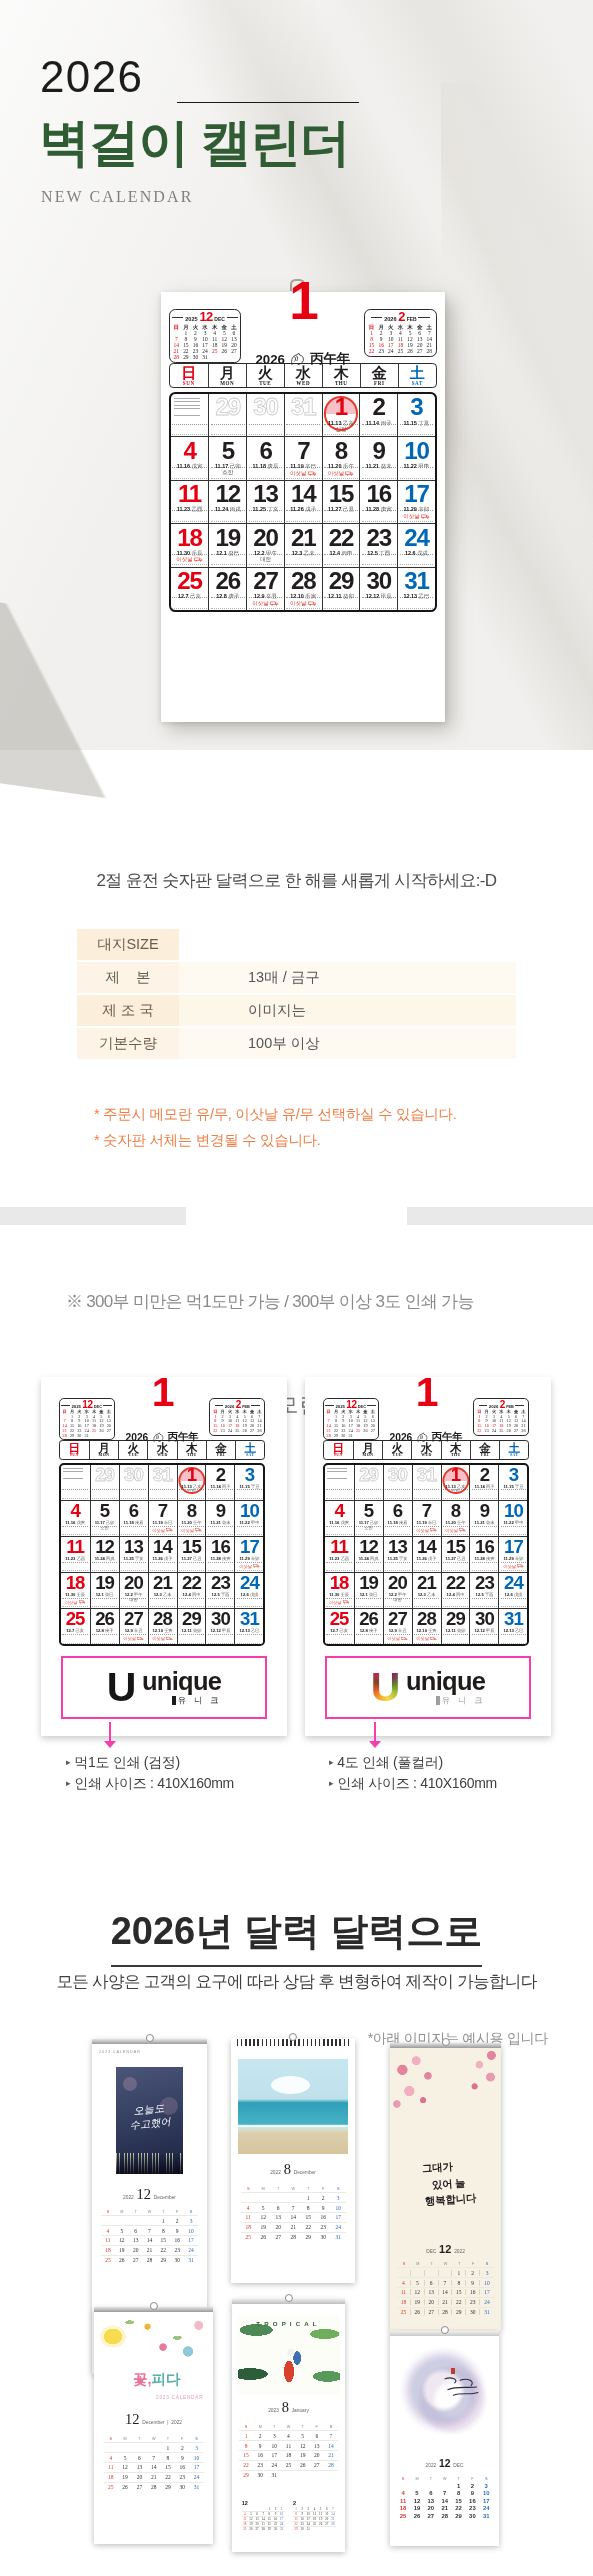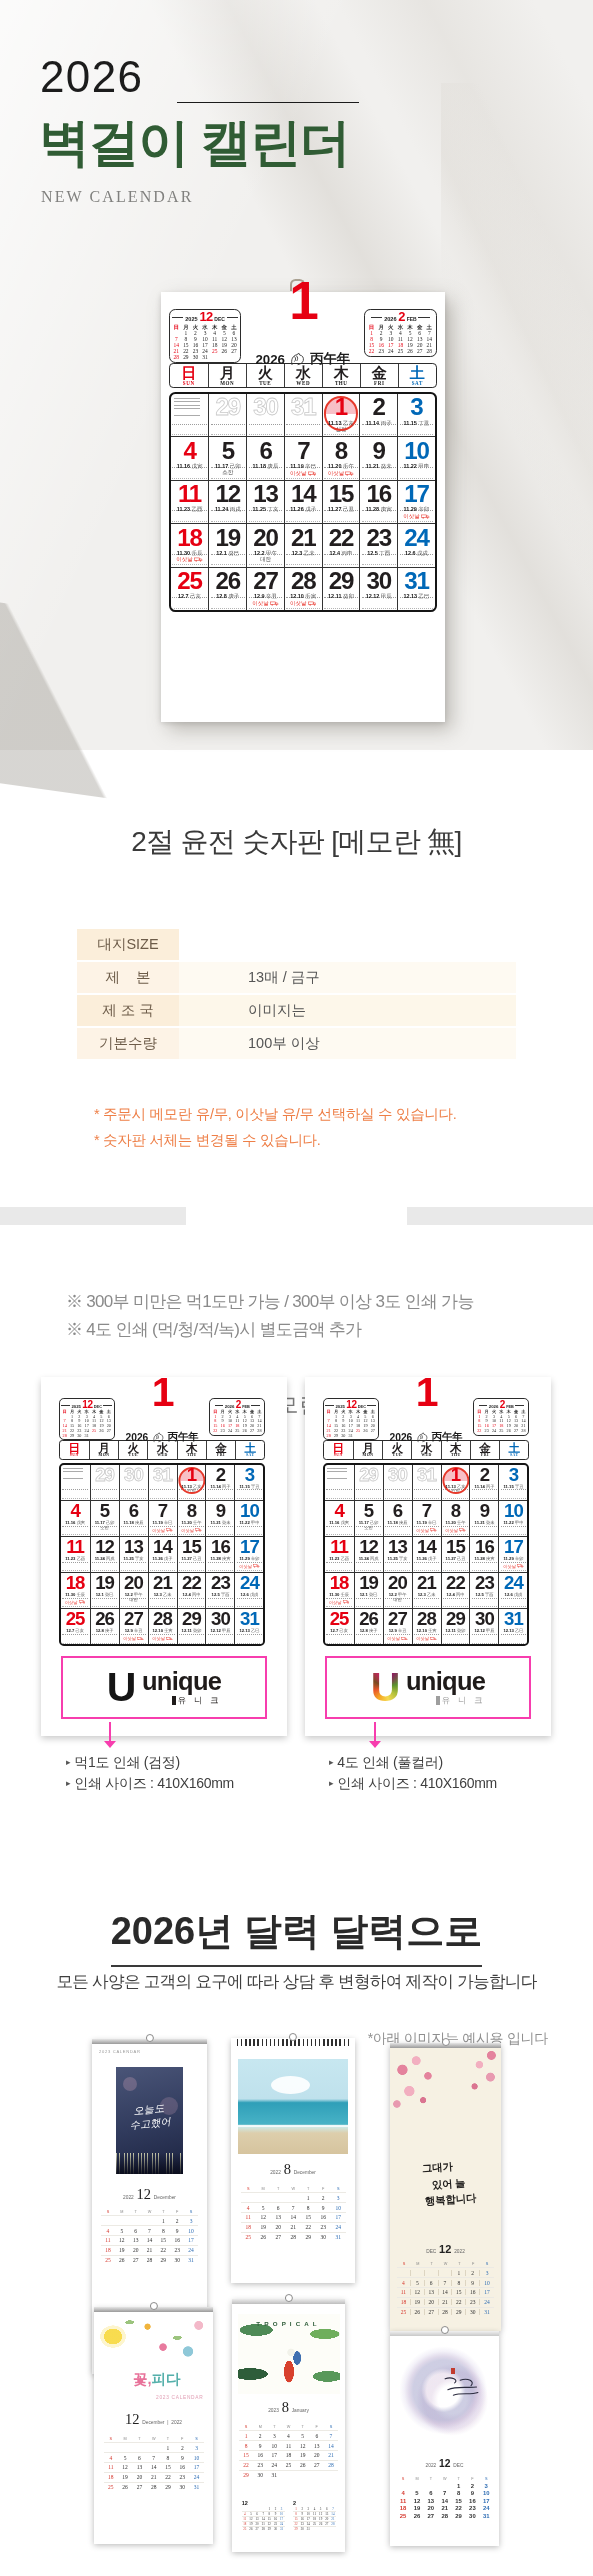--- a/index.html
+++ b/index.html
@@ -532,21 +532,21 @@
             <div class="cal-cell">
               <span class="num b">31</span>
               <div class="lunar"><b>12.13</b><span> 乙巳</span></div>
             </div>
           </div>
         </div>
         <div class="memo-label">메모란 無</div>
       </div>
   </div>
 
-  <div class="info-title">2절 윤전 숫자판 [메모란 無]</div>
+  <div class="info-sub">2절 윤전 숫자판 달력으로 한 해를 새롭게 시작하세요:-D</div>
   <div class="spec-table" id="spec-table">
       <div class="spec-row">
         <div class="spec-label">대지SIZE</div>
       </div>
       <div class="spec-row">
         <div class="spec-label">제    본</div>
         <div class="spec-value">13매 / 금구</div>
       </div>
       <div class="spec-row">
         <div class="spec-label">제 조 국</div>
@@ -559,21 +559,20 @@
     </div>
   <div class="info-notes">
     <div>* 주문시 메모란 유/무, 이삿날 유/무 선택하실 수 있습니다.</div>
     <div>* 숫자판 서체는 변경될 수 있습니다.</div>
   </div>
 
   <div class="sec-bar l"></div>
   <div class="sec-bar r"></div>
   <div class="print-notes">
     <div>※ 300부 미만은 먹1도만 가능 / 300부 이상 3도 인쇄 가능</div>
-    <div>※ 4도 인쇄 (먹/청/적/녹)시 별도금액 추가</div>
   </div>
 
   <div class="ex-card left">
     <div id="card-cal-0" class="card-cal cal cal-sm">
         <div class="cal-top">
           <div class="mini">
             <div class="mini-title">
               <span class="mini-dash"></span>
               <span class="mini-year">2025</span>
               <span class="mini-num">12</span>

